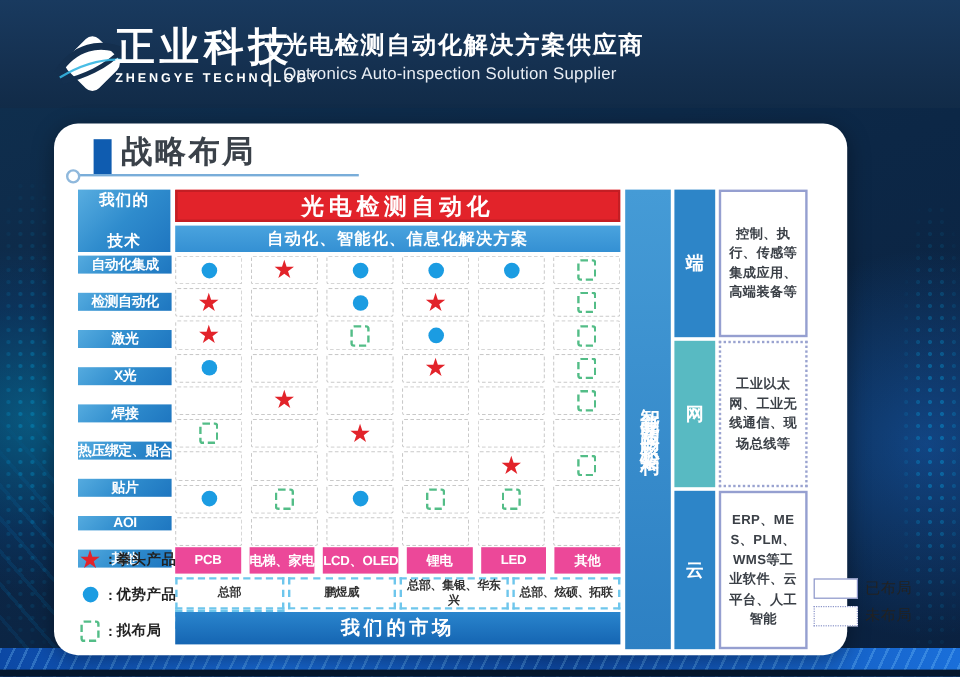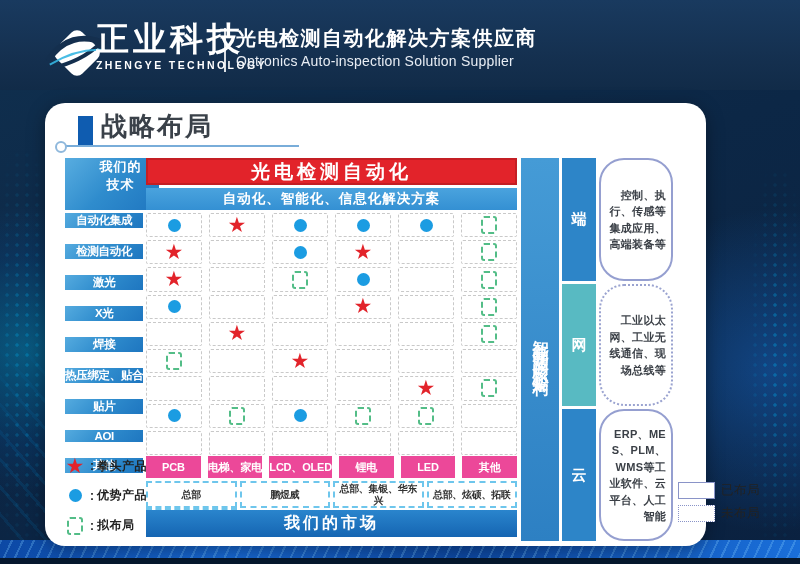--- a/index.html
+++ b/index.html
@@ -46,21 +46,21 @@
   .title-bullet{position:absolute;left:33px;top:13px;width:15px;height:29px;background:#0f5cb0;}
   .page-title{position:absolute;left:56px;top:6px;margin:0;font-size:26px;font-weight:bold;
     color:#3a4149;letter-spacing:2px;}
   .title-underline{position:absolute;left:20px;top:42px;width:234px;height:2px;background:#79add9;}
   .title-underline::before{content:"";position:absolute;left:-10px;top:-4px;width:8px;height:8px;
     border:2px solid #8fb8dc;border-radius:50%;background:#fff;}
   
   .corner-cell{position:absolute;left:20px;top:55px;width:77px;height:52px;
     background:linear-gradient(135deg,#58ade0 0%,#2f8ccd 50%,#1f76c0 100%);
     color:#fff;font-size:13px;font-weight:bold;display:flex;flex-direction:column;
-    align-items:center;justify-content:flex-start;line-height:1.35;letter-spacing:1px;padding-left:17px;}
+    align-items:center;justify-content:space-between;line-height:1.35;letter-spacing:1px;}
   .banner-red{position:absolute;left:101px;top:55px;width:371px;height:27px;background:#e2232a;
     box-shadow:inset 0 0 0 2px #c41e24;color:#fff;font-size:19px;font-weight:bold;
     letter-spacing:4px;display:flex;align-items:center;justify-content:center;}
   .banner-blue{position:absolute;left:101px;top:85px;width:371px;height:22px;
     background:linear-gradient(180deg,#4aa3de,#3490d3);color:#fff;font-size:13.5px;font-weight:bold;
     letter-spacing:1px;display:flex;align-items:center;justify-content:center;}
   
   .row-labels{position:absolute;left:20px;top:110px;width:77px;height:242px;
     display:grid;grid-template-rows:repeat(9,1fr);row-gap:16px;}
   .row-label{background:linear-gradient(135deg,#55abdf 0%,#2f8ccd 50%,#1e76c0 100%);
@@ -104,21 +104,21 @@
     display:flex;flex-direction:column;row-gap:3px;}
   .arch-key{display:flex;align-items:center;justify-content:center;color:#fff;
     font-size:15px;font-weight:bold;}
   .arch-key.k0{height:123px;background:#2d85c8;}
   .arch-key.k1{height:122px;background:#58bac2;}
   .arch-key.k2{height:132px;background:#2d85c8;}
   .arch-boxes{position:absolute;left:554px;top:55px;width:74px;height:383px;
     display:flex;flex-direction:column;row-gap:3px;}
   .arch-box{background:#fff;display:flex;align-items:center;padding:4px 5px;box-sizing:border-box;
     color:#3b4047;font-size:11px;font-weight:bold;line-height:1.5;letter-spacing:.3px;
-    word-break:break-all;text-align:right;border-radius:25px;}
+    word-break:break-all;text-align:center;}
   .arch-box.solid{border:2px solid #959fd0;}
   .arch-box.dashed{border:2px dotted #9aa3d0;}
   .arch-box.b0{height:123px;}
   .arch-box.b1{height:122px;}
   .arch-box.b2{height:132px;}
   
   .legend-right{position:absolute;left:633px;top:379px;display:flex;flex-direction:column;row-gap:6px;}
   .rlg-row{display:flex;align-items:center;gap:6px;}
   .rlg-box{width:37px;height:17px;background:#fff;box-sizing:border-box;}
   .rlg-box.solid{border:1.5px solid #8a94c8;}

